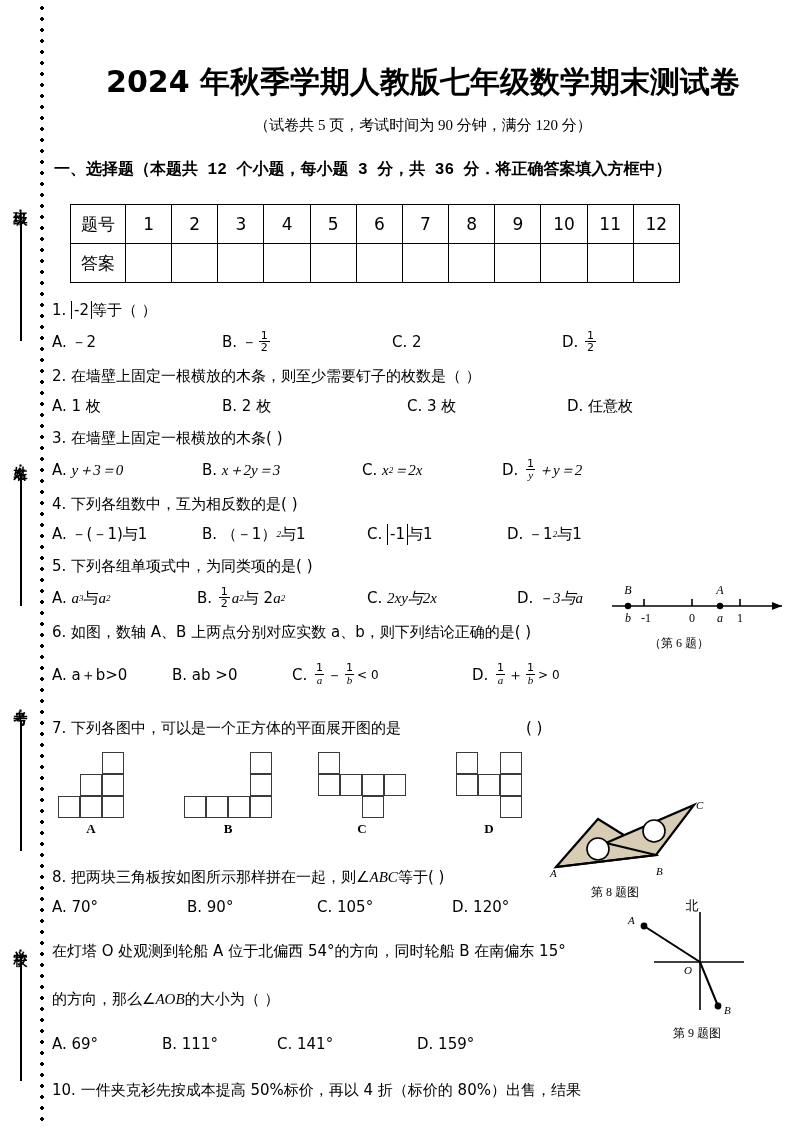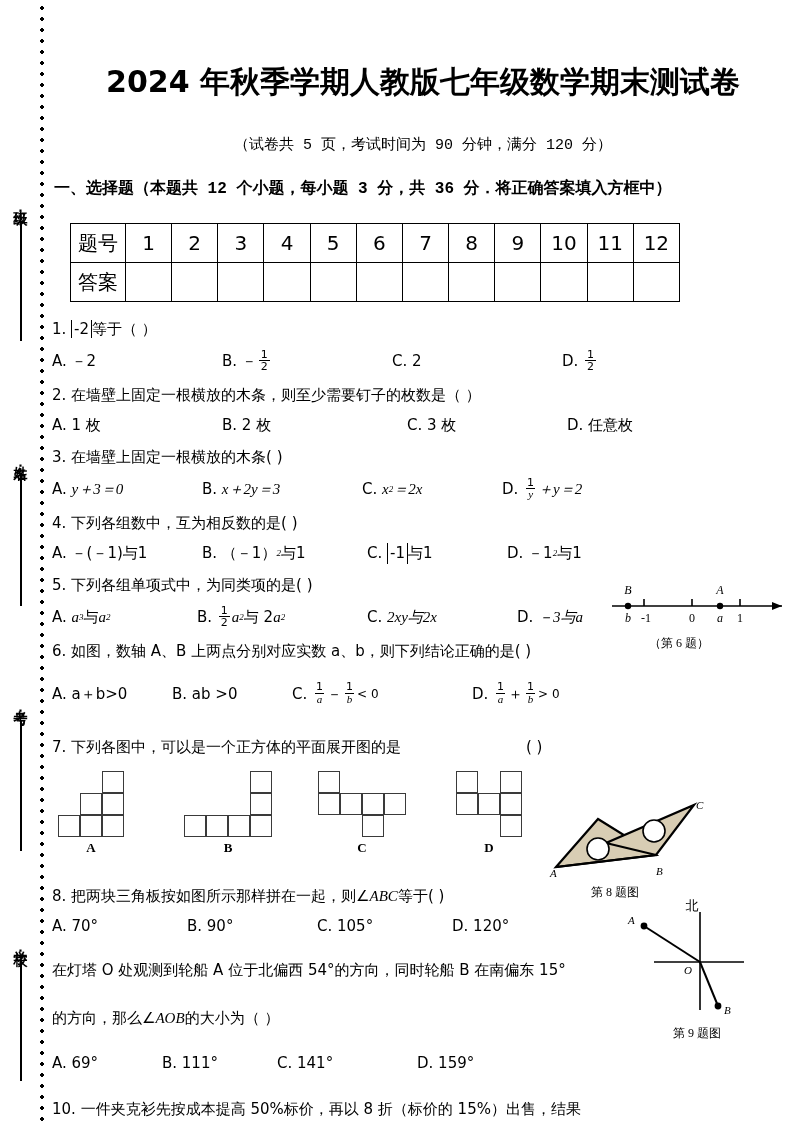--- a/index.html
+++ b/index.html
@@ -66,22 +66,22 @@
     font-size: 30px;
     font-weight: bold;
     font-family: "DejaVu Sans", sans-serif;
     letter-spacing: 0px;
     margin: 62px 0 0 0;
     white-space: nowrap;
   }
   .doc-subtitle {
     text-align: center;
     font-size: 15px;
-    font-family: Liberation Mono, monospace;
-    margin-top: 32px;
+    font-family: Liberation Serif, serif;
+    margin-top: 13px;
   }
   .section-head {
     font-size: 16px;
     font-weight: bold;
     font-family: Liberation Mono, monospace;
     margin: 24px 0 0 2px;
     white-space: nowrap;
   }
 
   
@@ -89,21 +89,21 @@
     border-collapse: collapse;
     margin: 24px 0 0 18px;
     width: 610px;
     table-layout: fixed;
   }
   table.answer-grid td {
     border: 1px solid #000;
     height: 36px;
     text-align: center;
     vertical-align: middle;
-    font-size: 20px;
+    font-size: 17px;
     font-family: "DejaVu Sans", sans-serif;
   }
   table.answer-grid td.head-cell {
     width: 52px;
     font-weight: normal;
   }
 
   
   .q-block { margin-top: 10px; position: relative; }
   .q-stem {
@@ -549,17 +549,17 @@
       <span class="opt" style="width:110px">A. 69°</span>
       <span class="opt" style="width:115px">B. 111°</span>
       <span class="opt" style="width:140px">C. 141°</span>
       <span class="opt">D. 159°</span>
     </div>
   </div>
 
   <div class="q-block" style="margin-top:24px">
     <div class="q-stem">
       <span>10.</span>
-      <span>一件夹克衫先按成本提高 50%标价，再以 8 折（标价的 15%）出售，结果</span>
+      <span>一件夹克衫先按成本提高 50%标价，再以 4 折（标价的 80%）出售，结果</span>
     </div>
   </div>
 
 </div>
 
 </body></html>

